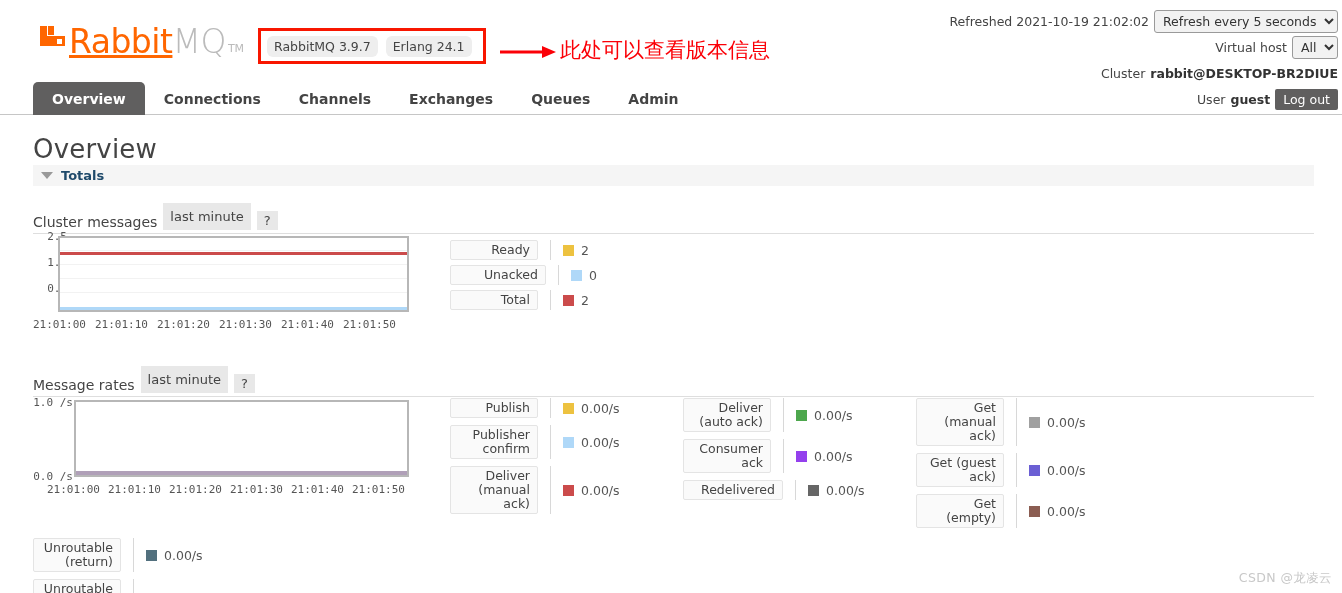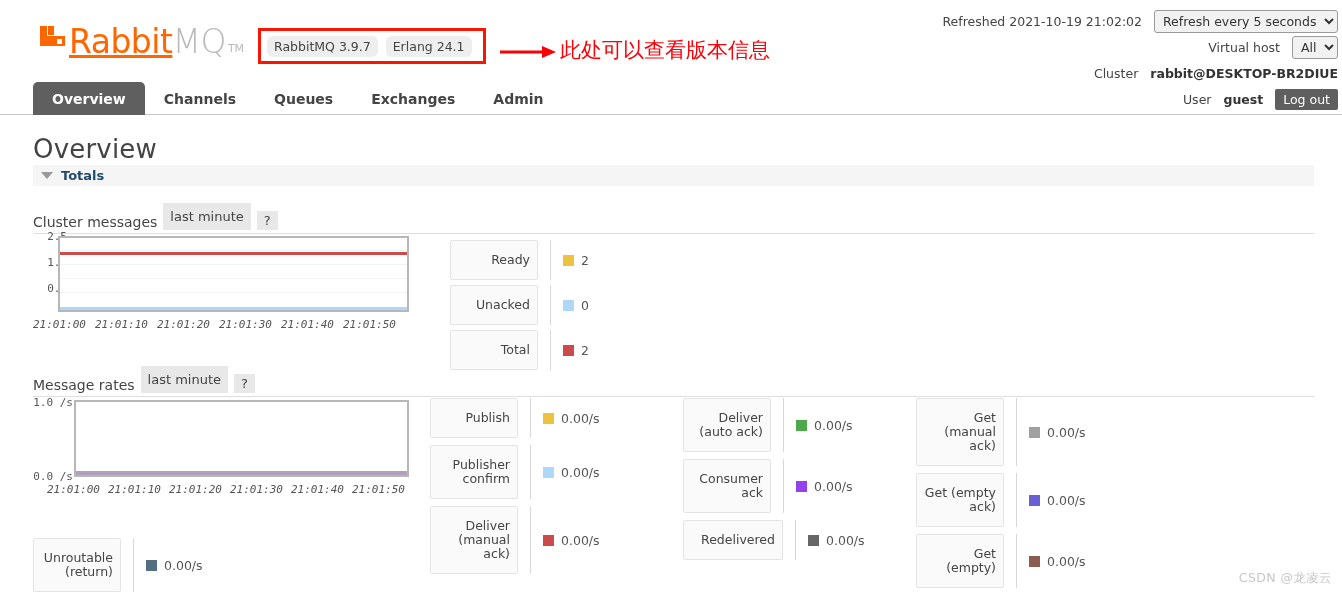--- a/index.html
+++ b/index.html
@@ -59,21 +59,21 @@
     white-space: nowrap;
   }
 
   
   #header-right {
     position: absolute; right: 4px; top: 10px;
     text-align: right; font-size: 12.5px; color: #444;
   }
   .meta-line {
     display: flex; align-items: center; justify-content: flex-end;
-    gap: 12px; margin-bottom: 3px; height: 23px;
+    gap: 5px; margin-bottom: 3px; height: 23px;
   }
   .meta-label { color: #444; }
   .meta-strong { font-weight: bold; color: #333; }
   select.meta-select {
     font-family: "DejaVu Sans", "Liberation Sans", sans-serif;
     font-size: 12.5px; color: #333;
     background: #f2f2f2;
     border: 1px solid #9a9a9a; border-radius: 3px;
     padding: 2px 4px; height: 23px;
   }
@@ -157,32 +157,32 @@
     position: absolute; left: 0; right: 0; height: 1px;
     background: #f2f2f2;
   }
   .dataline { position: absolute; left: 0; right: 0; }
   .chart-xlabels {
     position: absolute;
     font-family: "DejaVu Sans Mono", "Liberation Mono", monospace;
     font-size: 11px; color: #555;
     display: flex;
   }
-  .chart-xlabels span { display: inline-block; font-style: italic; }
+  .chart-xlabels span { display: inline-block; }
 
   
   .legend-group { position: absolute; }
   .legend-row {
     display: flex; align-items: center;
     margin-bottom: 5px;
   }
   .legend-key {
     background: #fafafa; border: 1px solid #e4e4e4;
     font-size: 12.5px; color: #444;
-    text-align: right; padding: 12px 7px;
+    text-align: right; padding: 2px 7px;
     border-radius: 2px;
     line-height: 14px;
   }
   .legend-sep {
     width: 1px; background: #d8d8d8; align-self: stretch;
     margin: 0 12px;
   }
   .swatch {
     width: 11px; height: 11px; display: inline-block;
     margin-right: 7px; flex: none;
@@ -249,23 +249,24 @@
         <span class="meta-label">User</span>
         <span class="meta-strong">guest</span>
         <button id="btn-logout">Log out</button>
       </div>
     </div>
   </div>
 
   <div id="nav">
     <ul>
       <li class="active">Overview</li>
+      <li>Connections</li>
       <li>Channels</li>
+      <li>Exchanges</li>
       <li>Queues</li>
-      <li>Exchanges</li>
       <li>Admin</li>
     </ul>
   </div>
 
   <div id="page-title">Overview</div>
 
   <div id="totals-bar">
     <span class="tri-down"></span>
     <span id="totals-label">Totals</span>
   </div>
@@ -306,21 +307,21 @@
   </div>
 
   <div class="legend-group" style="left:450px; top:240px;">
     <div class="legend-row">
       <span class="legend-key" style="width:88px;">Ready</span>
       <span class="legend-sep"></span>
       <span class="swatch" style="background:#edc240;"></span>
       <span class="legend-val">2</span>
     </div>
     <div class="legend-row">
-      <span class="legend-key" style="width:88px;">Unacked</span>
+      <span class="legend-key" style="width:96px;">Unacked</span>
       <span class="legend-sep"></span>
       <span class="swatch" style="background:#afd8f8;"></span>
       <span class="legend-val">0</span>
     </div>
     <div class="legend-row">
       <span class="legend-key" style="width:88px;">Total</span>
       <span class="legend-sep"></span>
       <span class="swatch" style="background:#cb4b4b;"></span>
       <span class="legend-val">2</span>
     </div>
@@ -344,21 +345,21 @@
     <div class="chart-xlabels" style="left:14px; top:85px; width:410px; gap:8px;">
       <span>21:01:00</span>
       <span>21:01:10</span>
       <span>21:01:20</span>
       <span>21:01:30</span>
       <span>21:01:40</span>
       <span>21:01:50</span>
     </div>
   </div>
 
-  <div class="legend-group" style="left:430px; top:398px;">
+  <div class="legend-group" style="left:450px; top:398px;">
     <div class="legend-row" style="margin-bottom:7px;">
       <span class="legend-key" style="width:88px;">Publish</span>
       <span class="legend-sep"></span>
       <span class="swatch" style="background:#edc240;"></span>
       <span class="legend-val">0.00/s</span>
     </div>
     <div class="legend-row" style="margin-bottom:7px;">
       <span class="legend-key" style="width:88px; white-space:pre-line;">Publisher
 confirm</span>
       <span class="legend-sep"></span>
@@ -401,21 +402,21 @@
   <div class="legend-group" style="left:916px; top:398px;">
     <div class="legend-row" style="margin-bottom:7px;">
       <span class="legend-key" style="width:88px; white-space:pre-line;">Get
 (manual
 ack)</span>
       <span class="legend-sep"></span>
       <span class="swatch" style="background:#a0a0a0;"></span>
       <span class="legend-val">0.00/s</span>
     </div>
     <div class="legend-row" style="margin-bottom:7px;">
-      <span class="legend-key" style="width:88px; white-space:pre-line;">Get (empty
+      <span class="legend-key" style="width:88px; white-space:pre-line;">Get (guest
 ack)</span>
       <span class="legend-sep"></span>
       <span class="swatch" style="background:#6b5fd4;"></span>
       <span class="legend-val">0.00/s</span>
     </div>
     <div class="legend-row">
       <span class="legend-key" style="width:88px; white-space:pre-line;">Get
 (empty)</span>
       <span class="legend-sep"></span>
       <span class="swatch" style="background:#8b5d52;"></span>

